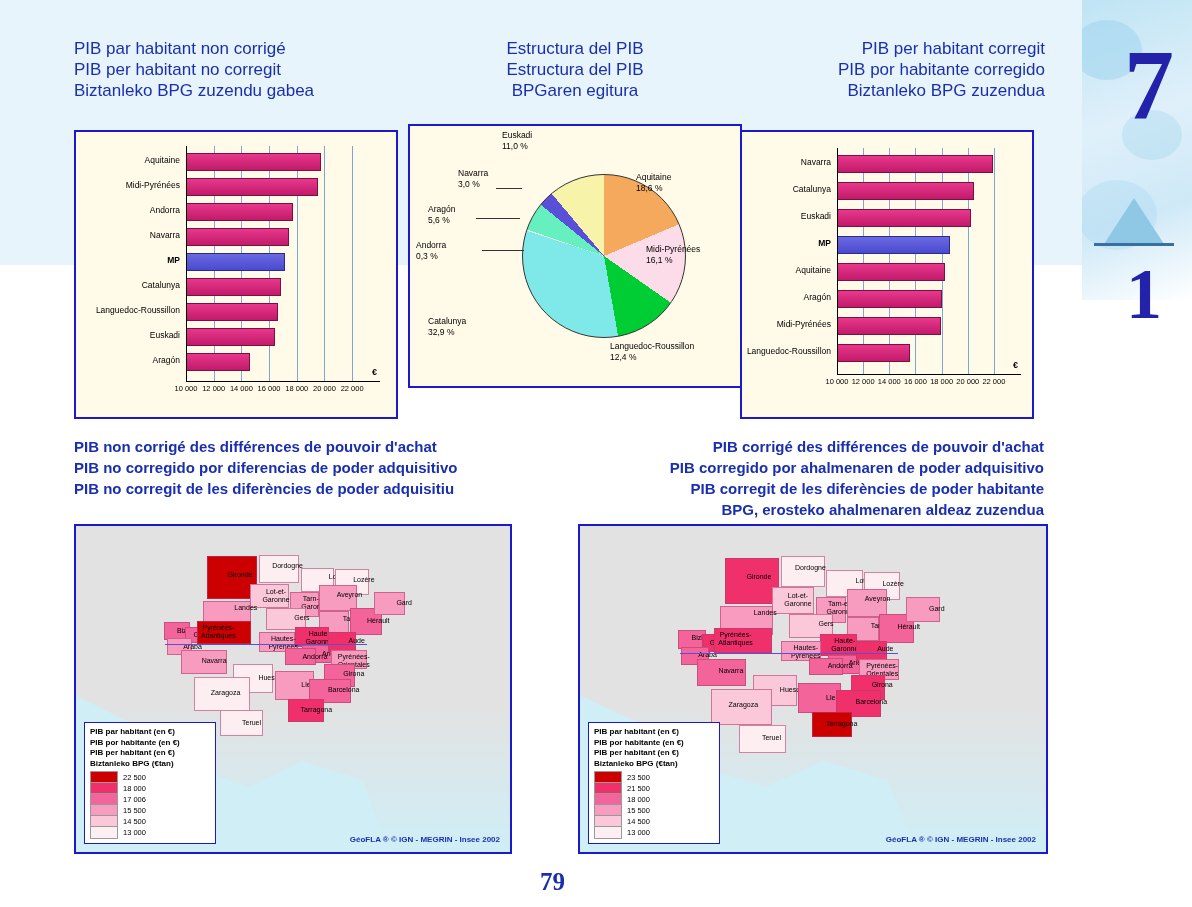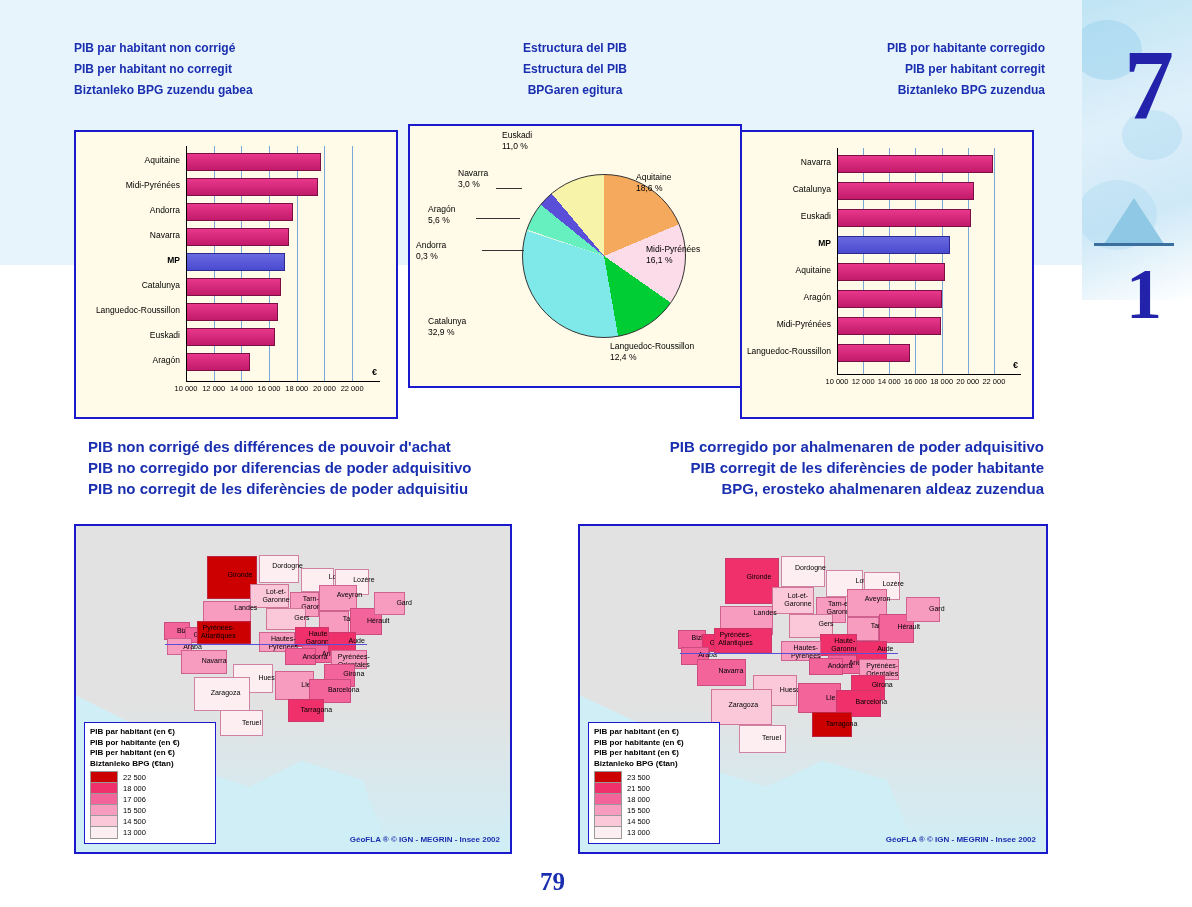--- a/index.html
+++ b/index.html
@@ -33,27 +33,27 @@
   .mountain{
     position:absolute;right:28px;top:198px;width:0;height:0;
     border-left:30px solid transparent;border-right:30px solid transparent;
     border-bottom:46px solid #8fc8e4;
   }
   .mountain-line{
     position:absolute;right:18px;top:243px;width:80px;height:3px;background:#3b6fa0;
   }
 
   
-  .title-block{position:absolute;font-weight:bold;font-size:12px;line-height:21px;color:#1a2fb0;}
+  .title-block{position:absolute;font-weight:normal;font-size:17px;line-height:21px;color:#1a2fb0;}
   .t-left{left:74px;top:38px;text-align:left;}
   .t-mid{left:410px;top:38px;width:330px;text-align:center;}
   .t-right{left:740px;top:38px;width:305px;text-align:right;}
 
   .title2{position:absolute;font-weight:bold;font-size:15px;line-height:21px;color:#1a2fb0;}
-  .t2-left{left:88px;top:436px;text-align:left;}
+  .t2-left{left:74px;top:436px;text-align:left;}
   .t2-right{left:578px;top:436px;width:466px;text-align:right;}
 
   
   .panel{
     position:absolute;background:#fffbe8;border:2px solid #1a1acc;
   }
   #panel-left{left:74px;top:130px;width:320px;height:285px;}
   #panel-mid{left:408px;top:124px;width:330px;height:260px;}
   #panel-right{left:740px;top:130px;width:290px;height:285px;}
 
@@ -144,31 +144,32 @@
   <div>PIB par habitant non corrigé</div>
   <div>PIB per habitant no corregit</div>
   <div>Biztanleko BPG zuzendu gabea</div>
 </div>
 <div class="title-block t-mid">
   <div>Estructura del PIB</div>
   <div>Estructura del PIB</div>
   <div>BPGaren egitura</div>
 </div>
 <div class="title-block t-right">
+  <div>PIB per habitant corregit</div>
   <div>PIB por habitante corregido</div>
-  <div>PIB per habitant corregit</div>
   <div>Biztanleko BPG zuzendua</div>
 </div>
 
 <div class="title2 t2-left">
   <div>PIB non corrigé des différences de pouvoir d'achat</div>
   <div>PIB no corregido por diferencias de poder adquisitivo</div>
   <div>PIB no corregit de les diferències de poder adquisitiu</div>
 </div>
 <div class="title2 t2-right">
+  <div>PIB corrigé des différences de pouvoir d'achat</div>
   <div>PIB corregido por ahalmenaren de poder adquisitivo</div>
   <div>PIB corregit de les diferències de poder habitante</div>
   <div>BPG, erosteko ahalmenaren aldeaz zuzendua</div>
 </div>
 
 <div class="panel" id="panel-left">
   <div class="bars" id="bars-left">
       <div class="grid-line" style="left: 137.692px; top: 14px; height: 235px; bottom: auto;"></div>
       <div class="grid-line" style="left: 165.385px; top: 14px; height: 235px; bottom: auto;"></div>
       <div class="grid-line" style="left: 193.077px; top: 14px; height: 235px; bottom: auto;"></div>

